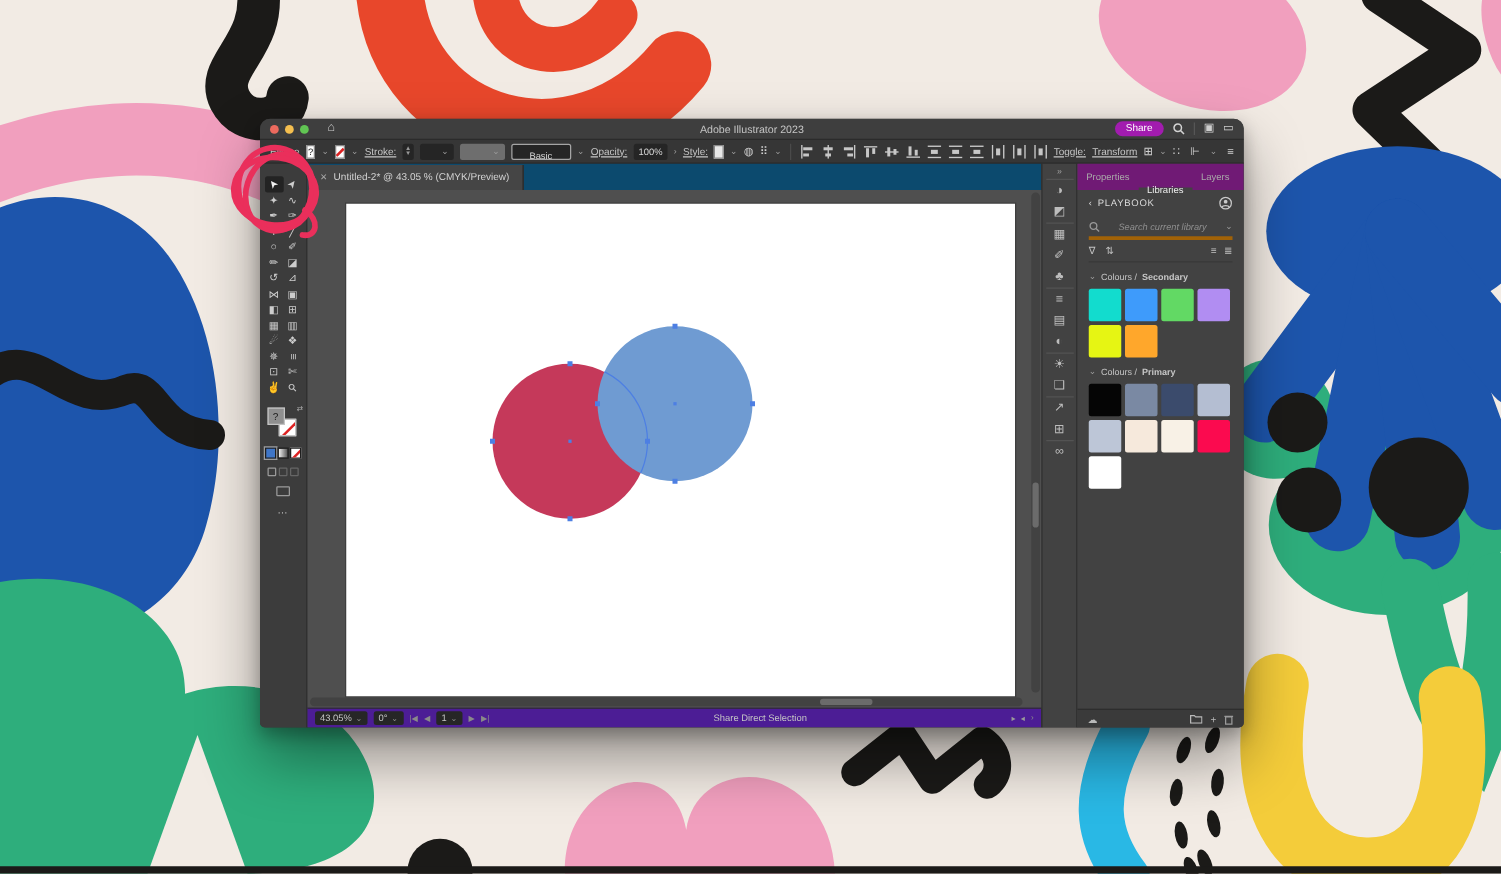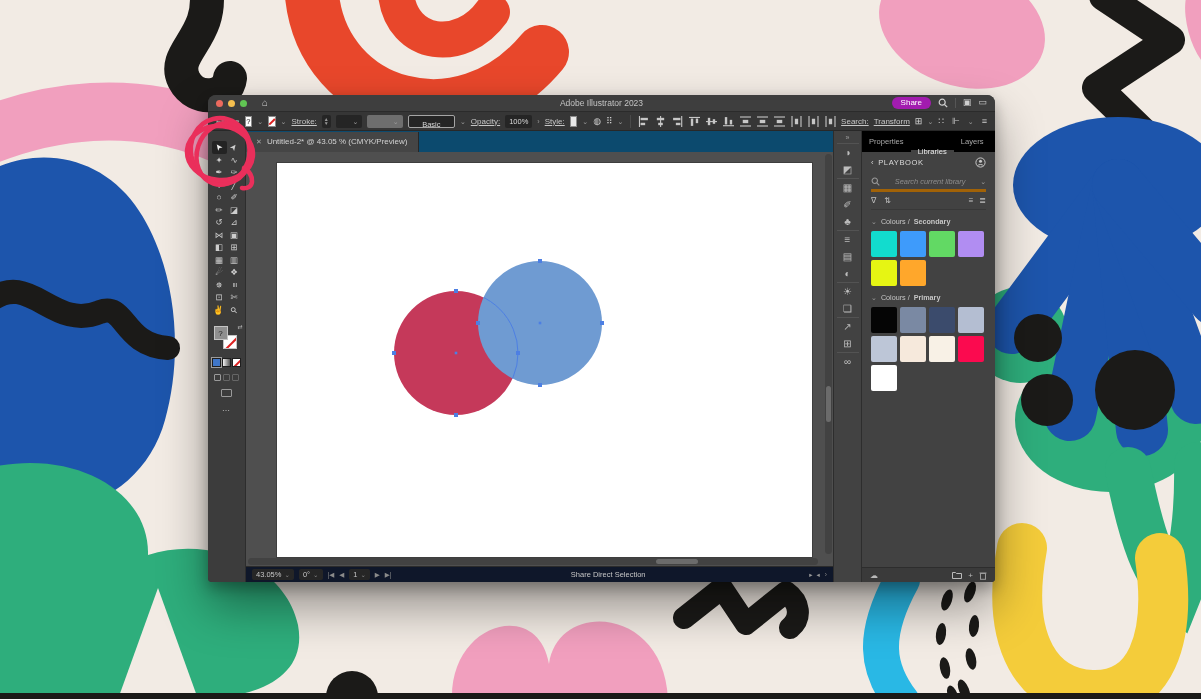--- a/index.html
+++ b/index.html
@@ -96,40 +96,40 @@
   .vscroll { position:absolute; right:1px; top:2px; width:7px; height:400px;
     background:#424242; border-radius:4px; }
   .vscroll .thumb { position:absolute; left:1px; top:232px; width:5px; height:36px;
     background:#6B6B6B; border-radius:3px; }
   .hscroll { position:absolute; left:2px; bottom:1px; height:7px; width:570px;
     background:#424242; border-radius:4px; }
   .hscroll .thumb { position:absolute; top:1px; left:408px; height:5px; width:42px;
     background:#6B6B6B; border-radius:3px; }
 
   
-  .statusbar { height:16px; background:#0f172a; border-top:1px solid #2B2B2B;
+  .statusbar { height:16px; background:#4c1d95; border-top:1px solid #2B2B2B;
     display:flex; align-items:center; gap:5px; padding:0 6px; font-size:7.5px; color:#C5C5C5; }
   .sb-field { background:#262626; border-radius:2px; height:11px; display:inline-flex;
     align-items:center; padding:0 4px; gap:3px; }
   .sb-dim { color:#8a8a8a; font-size:6.5px; }
   .sb-hint { position:absolute; left:0; right:0; text-align:center; pointer-events:none; }
   .sb-mid { position:relative; flex:1; height:100%; display:flex; align-items:center; }
   .sb-arrows { margin-left:auto; display:flex; gap:4px; font-size:6.5px; color:#9a9a9a; }
 
   
   .dock { width:29px; background:#424242; border-left:1px solid #2D2D2D; border-right:1px solid #2D2D2D;
     display:flex; flex-direction:column; align-items:center; padding-top:3px; }
   .dock-collapse { color:#9f9f9f; font-size:7px; margin-bottom:2px; }
   .dock-group { border-top:1px solid #535353; padding:4px 0 3px; display:flex;
     flex-direction:column; align-items:center; gap:7px; width:22px; }
   .dock-icon { color:#BDBDBD; font-size:10px; line-height:1; }
 
   
   .panel { width:133px; background:#424242; display:flex; flex-direction:column; }
-  .panel-tabs { height:21px; background:#000000; display:flex; align-items:stretch;
+  .panel-tabs { height:21px; background:#701a75; display:flex; align-items:stretch;
     font-size:7.6px; color:#A9A9A9; }
   .ptab { display:flex; align-items:center; padding:0 7px; }
   .ptab.active { background:#424242; color:#EDEDED;margin-top:19px; }
   .ptab-menu { margin-left:auto; color:#9f9f9f; display:flex; align-items:center; padding:0 5px; font-size:8px; }
   .panel-body { flex:1; display:flex; flex-direction:column; padding:0 9px; position:relative; }
   .lib-header { height:21px; display:flex; align-items:center; gap:4px; color:#DADADA;
     font-size:7.6px; letter-spacing:.6px; }
   .lib-header .acct { margin-left:auto; }
   .searchrow { height:19px; display:flex; align-items:center; gap:4px;
     border-bottom:3px solid #a16207; color:#909090;text-align:center; }
@@ -352,21 +352,21 @@
             </svg>
           </span>
           <span class="align-icon">
             <svg width="11" height="11" viewBox="0 0 12 12">
               <rect x="0.5" y="0" width="1.2" height="12" fill="#C7C7C7"></rect>
               <rect x="10.3" y="0" width="1.2" height="12" fill="#C7C7C7"></rect>
               <rect x="4.2" y="3" width="3.6" height="6" fill="#C7C7C7"></rect>
             </svg>
           </span>
         </span>
-      <span class="cb-label cb-link">Search:</span>
+      <span class="cb-label cb-link">Toggle:</span>
       <span class="cb-label cb-link">Transform</span>
       <span class="tb-icon">⊞</span>
       <span class="chev">⌄</span>
       <span class="cb-right">
         <span class="tb-icon">∷</span>
         <span class="tb-icon">⊩</span>
         <span class="chev">⌄</span>
         <span class="tb-icon">≡</span>
       </span>
     </div>

